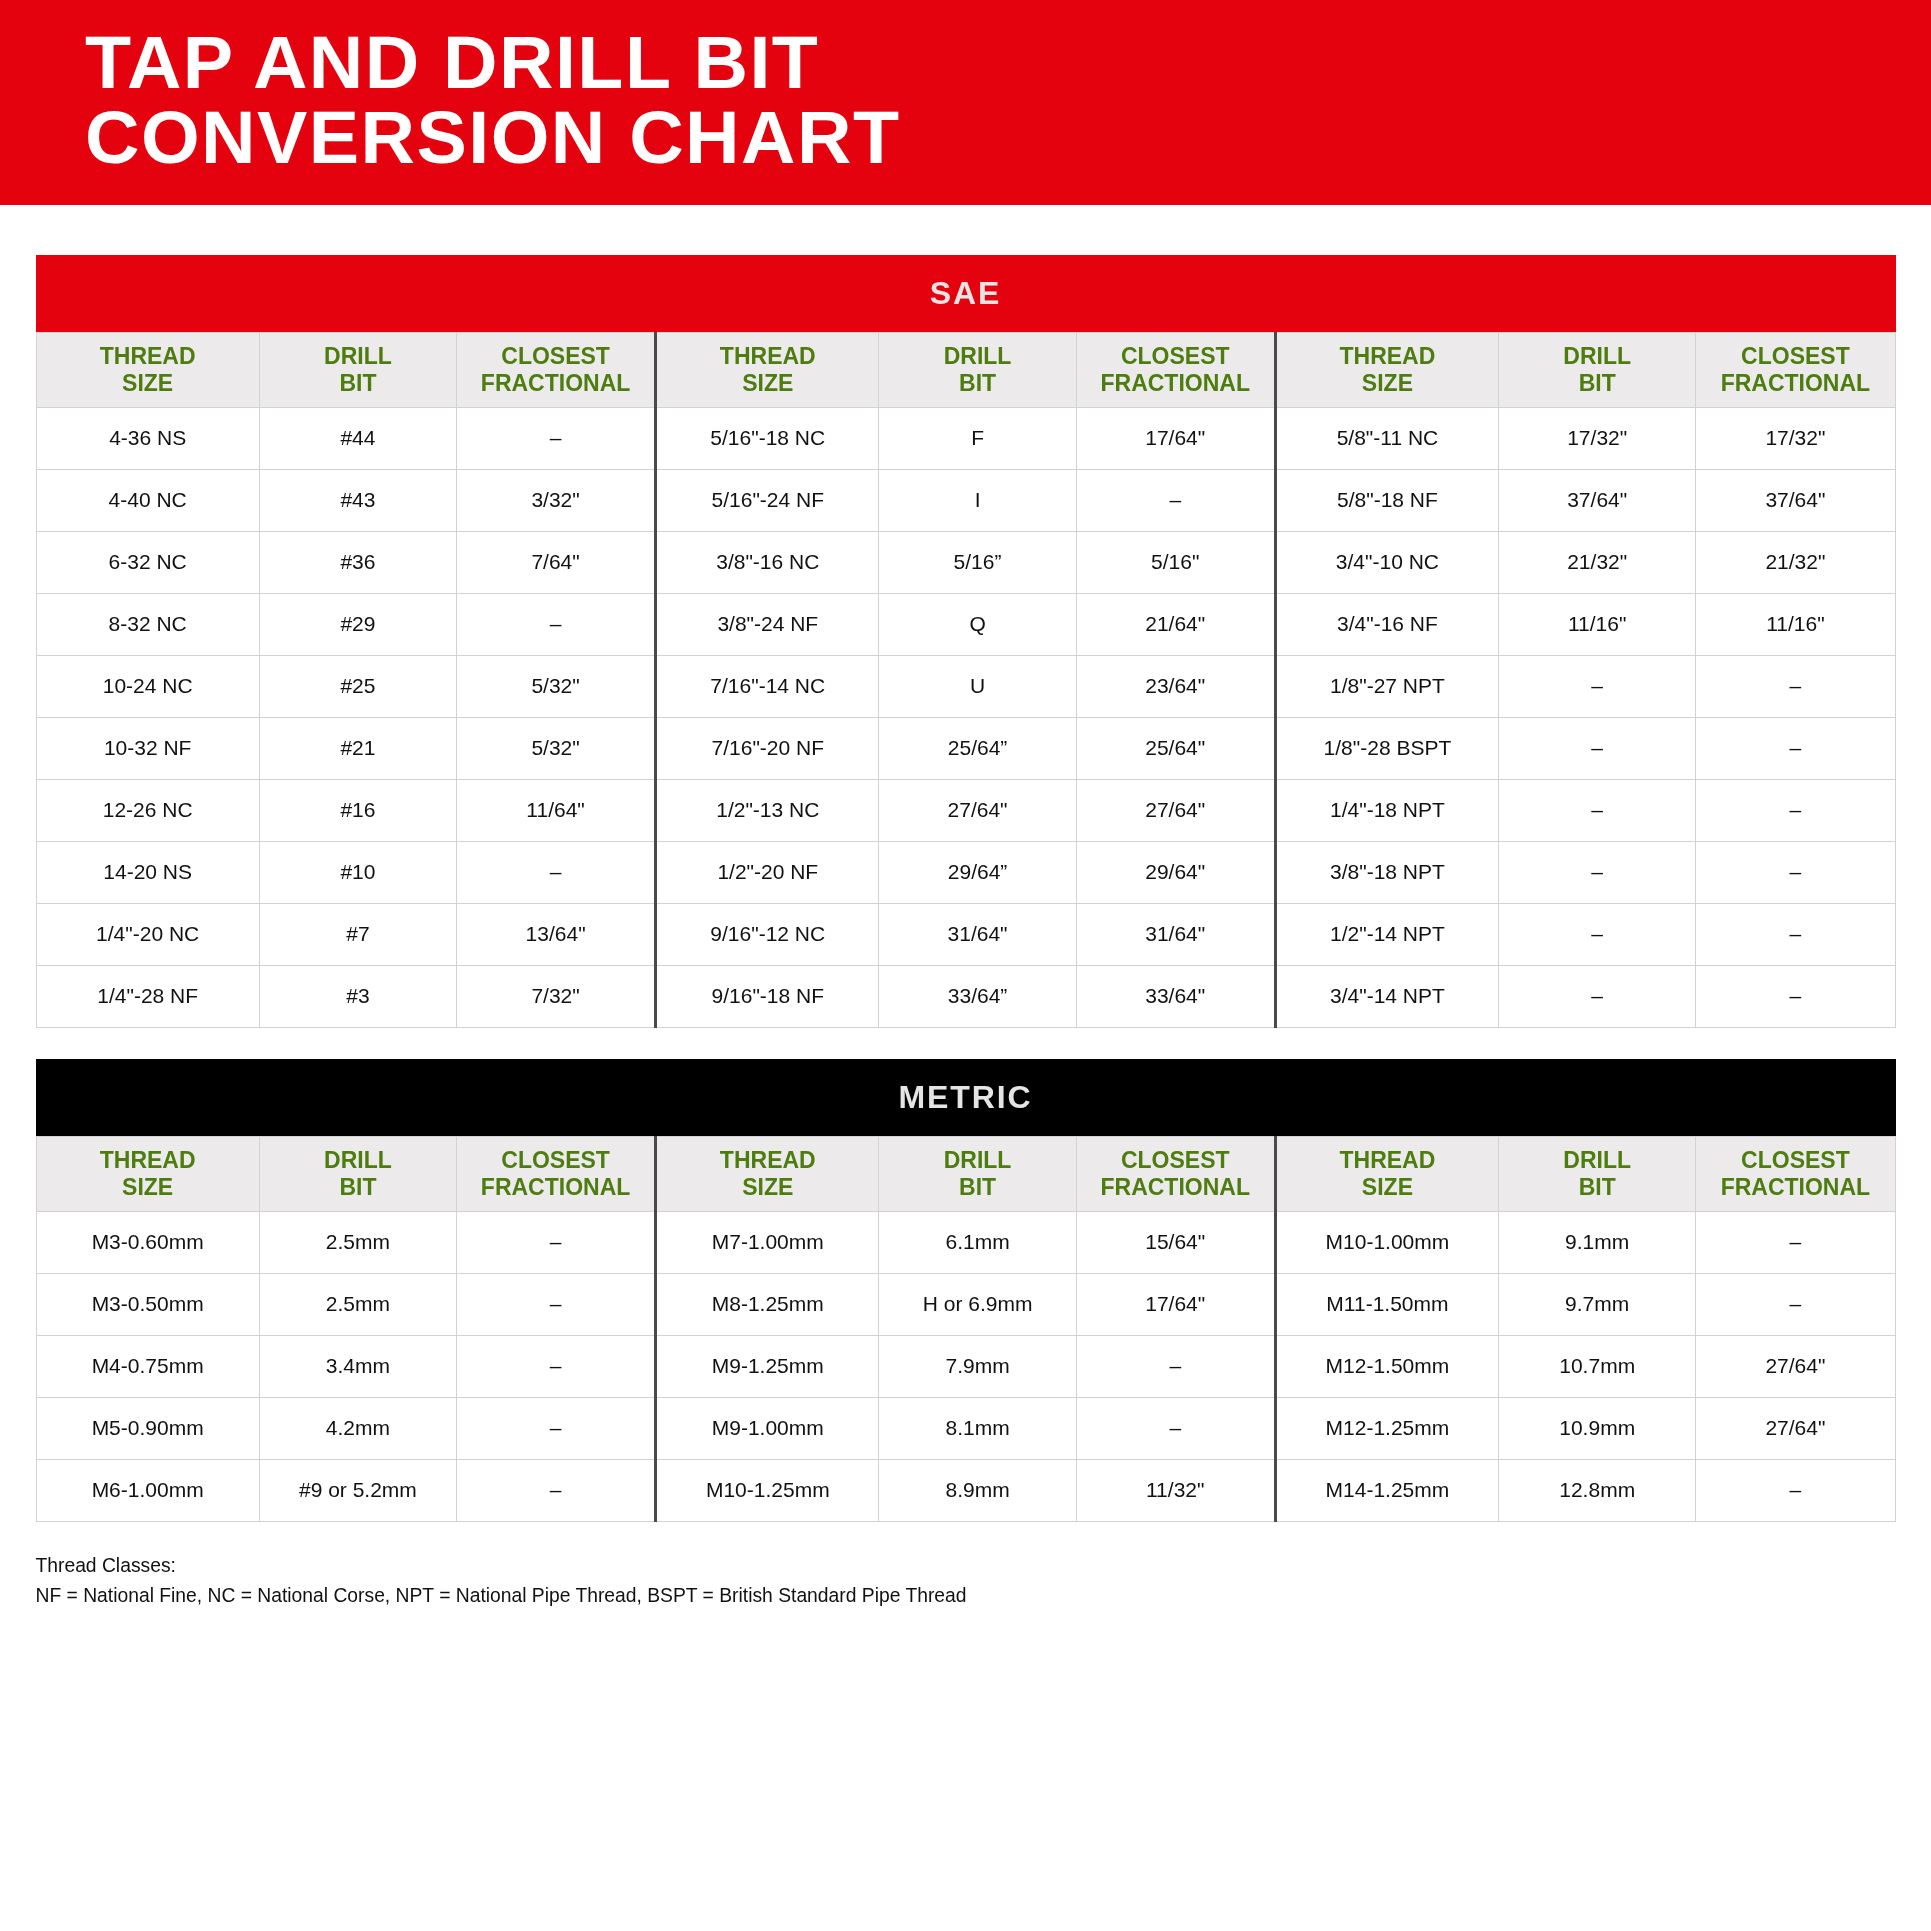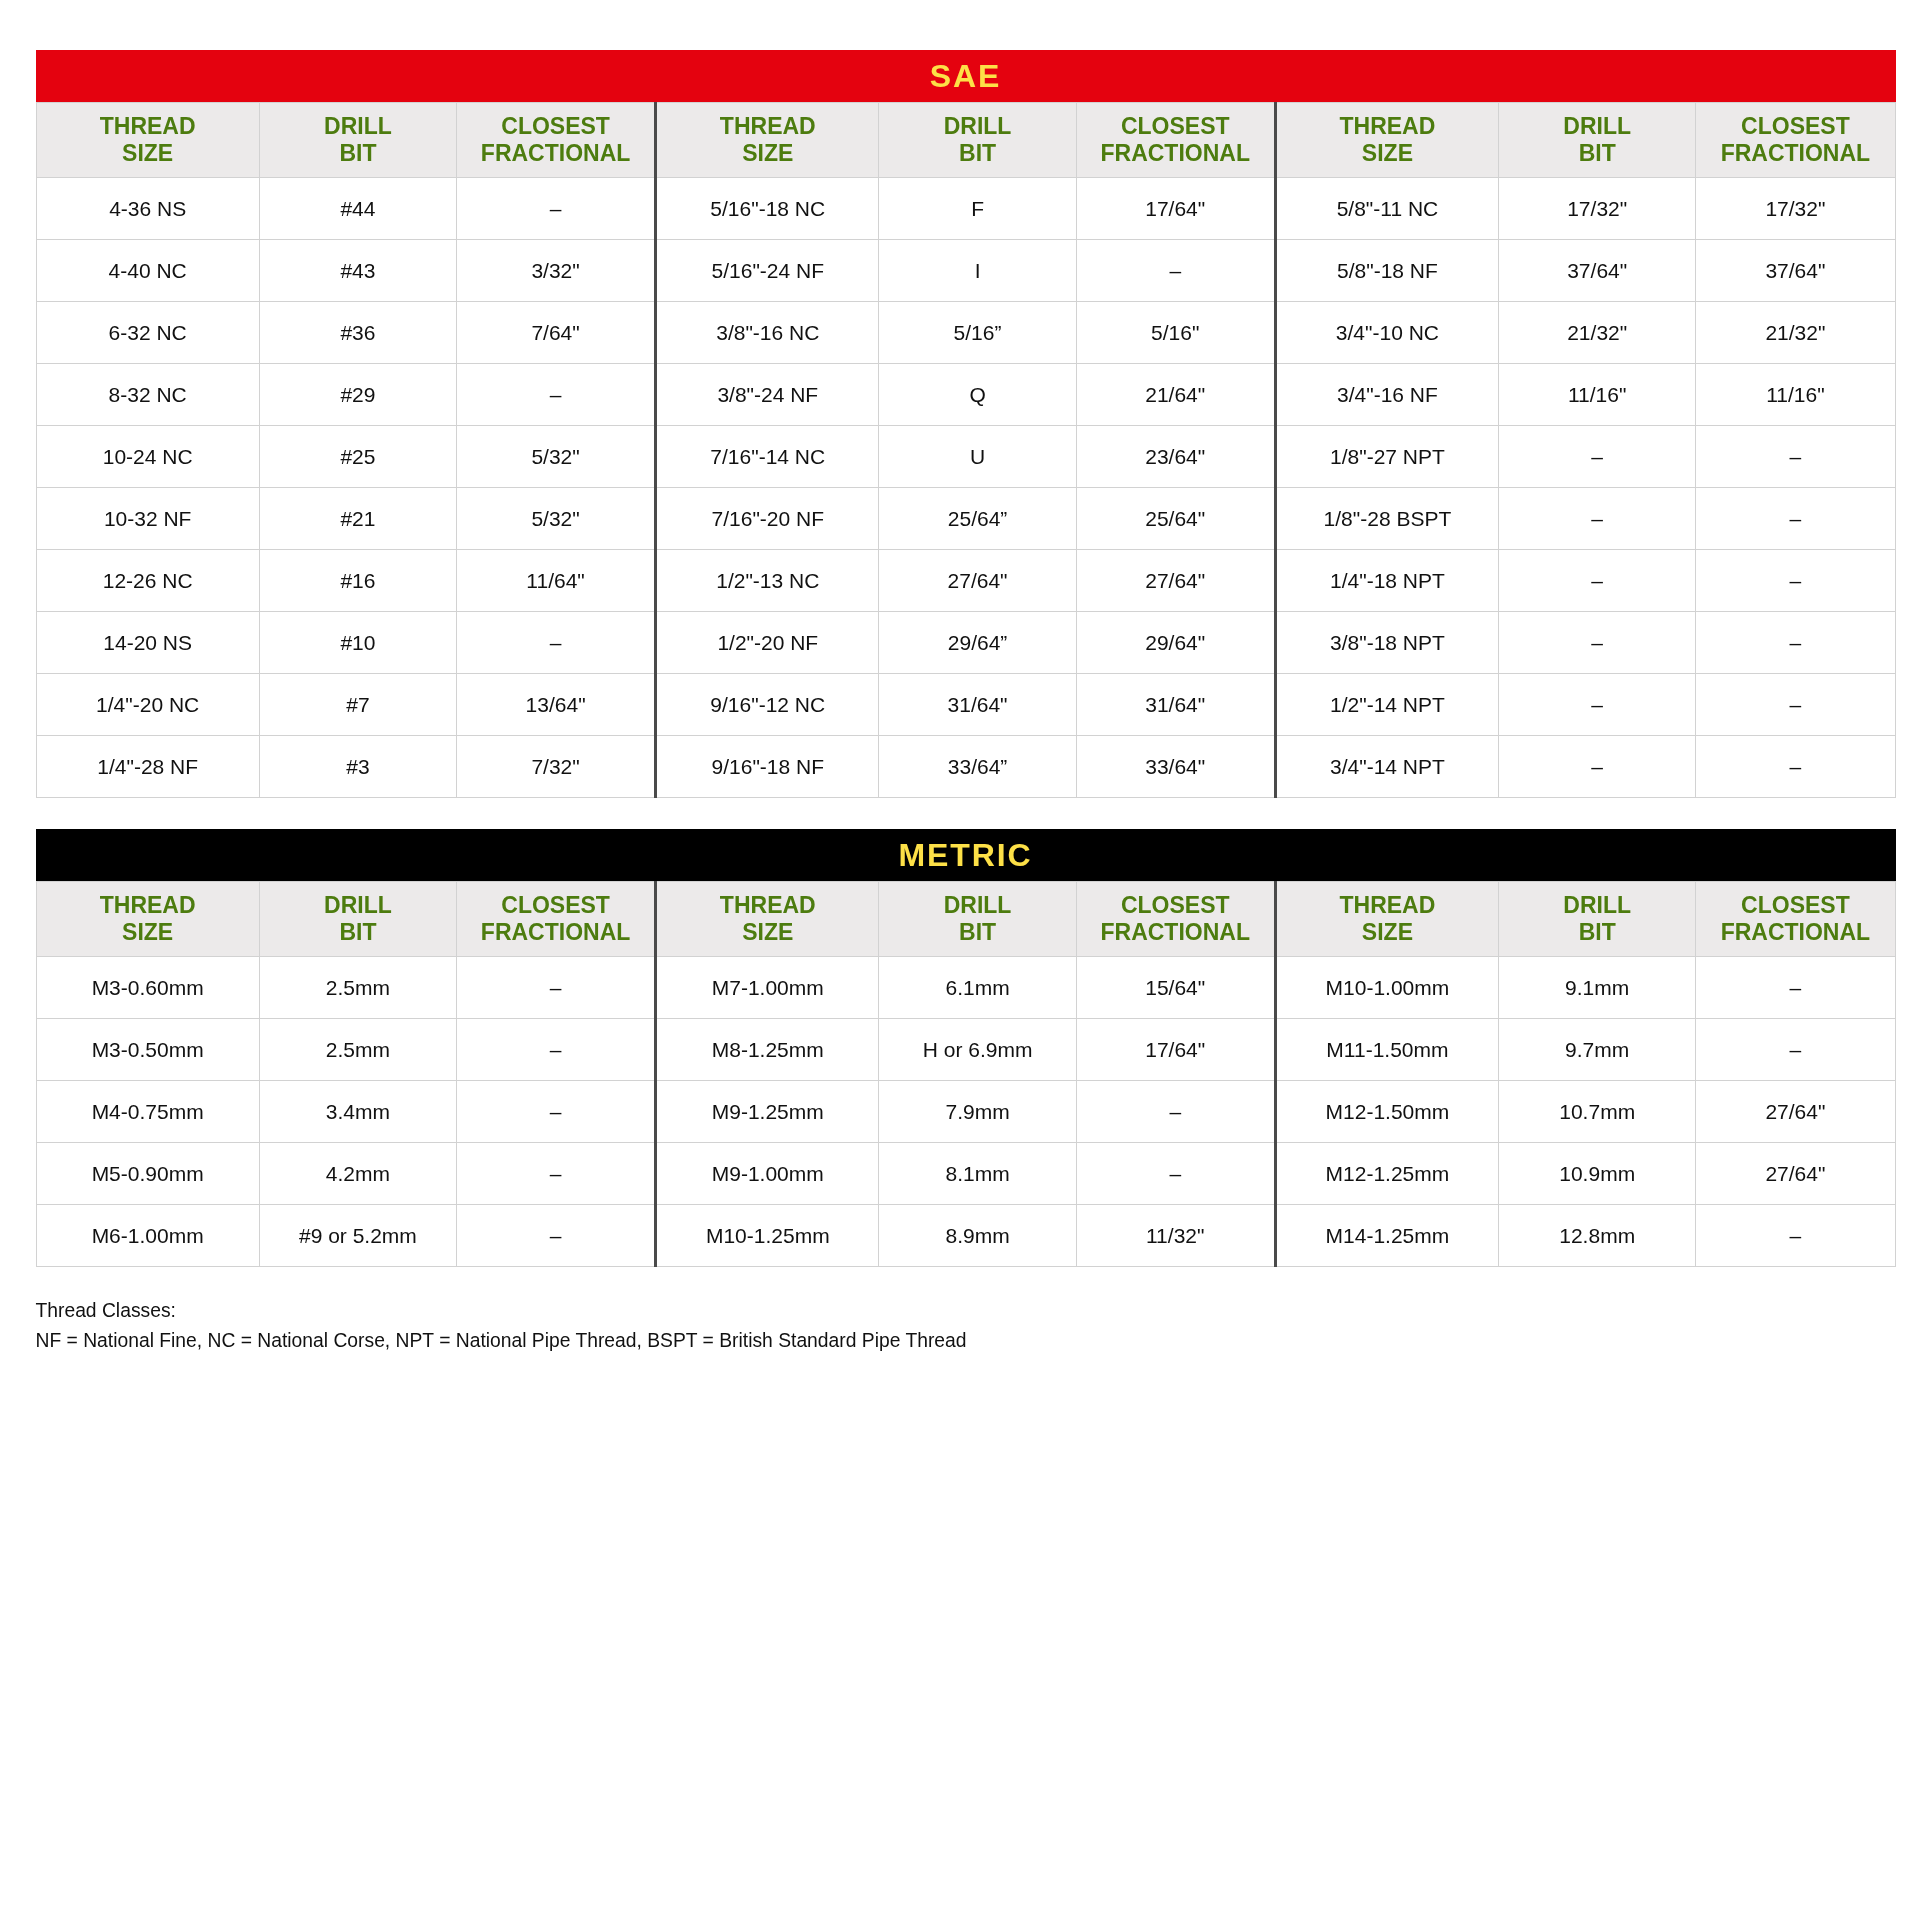--- a/index.html
+++ b/index.html
@@ -37,25 +37,25 @@
     transform-origin: left center;
     white-space: nowrap;
   }
 
   
   .table-wrap {
     margin: 0 auto;
     width: 1860px;
   }
   .section-banner {
-    height: 52px;
+    height: 77px;
     display: flex;
     align-items: center;
     justify-content: center;
-    color: #fde047;
+    color: #e5e5e5;
     font-weight: bold;
     font-size: 32px;
     letter-spacing: 1.9px;
   }
   .section-banner.sae { background: #e4020f; }
   .section-banner.metric { background: #000000; }
 
   table.grid {
     border-collapse: collapse;
     width: 100%;
@@ -101,20 +101,24 @@
     font-weight: normal;
     color: #111111;
     line-height: 1.55;
   }
 </style>
 </head>
 <body>
 
 <div class="page">
 
+  <div class="title-banner">
+    <div class="title-line">TAP AND DRILL BIT</div>
+    <div class="title-line">CONVERSION CHART</div>
+  </div>
 
   <div class="spacer-52"></div>
 
   <div class="table-wrap">
     <div class="section-banner sae">SAE</div>
     <table class="grid">
       <colgroup>
         <col class="col-thread">
           <col class="col-drill">
           <col class="col-frac">

